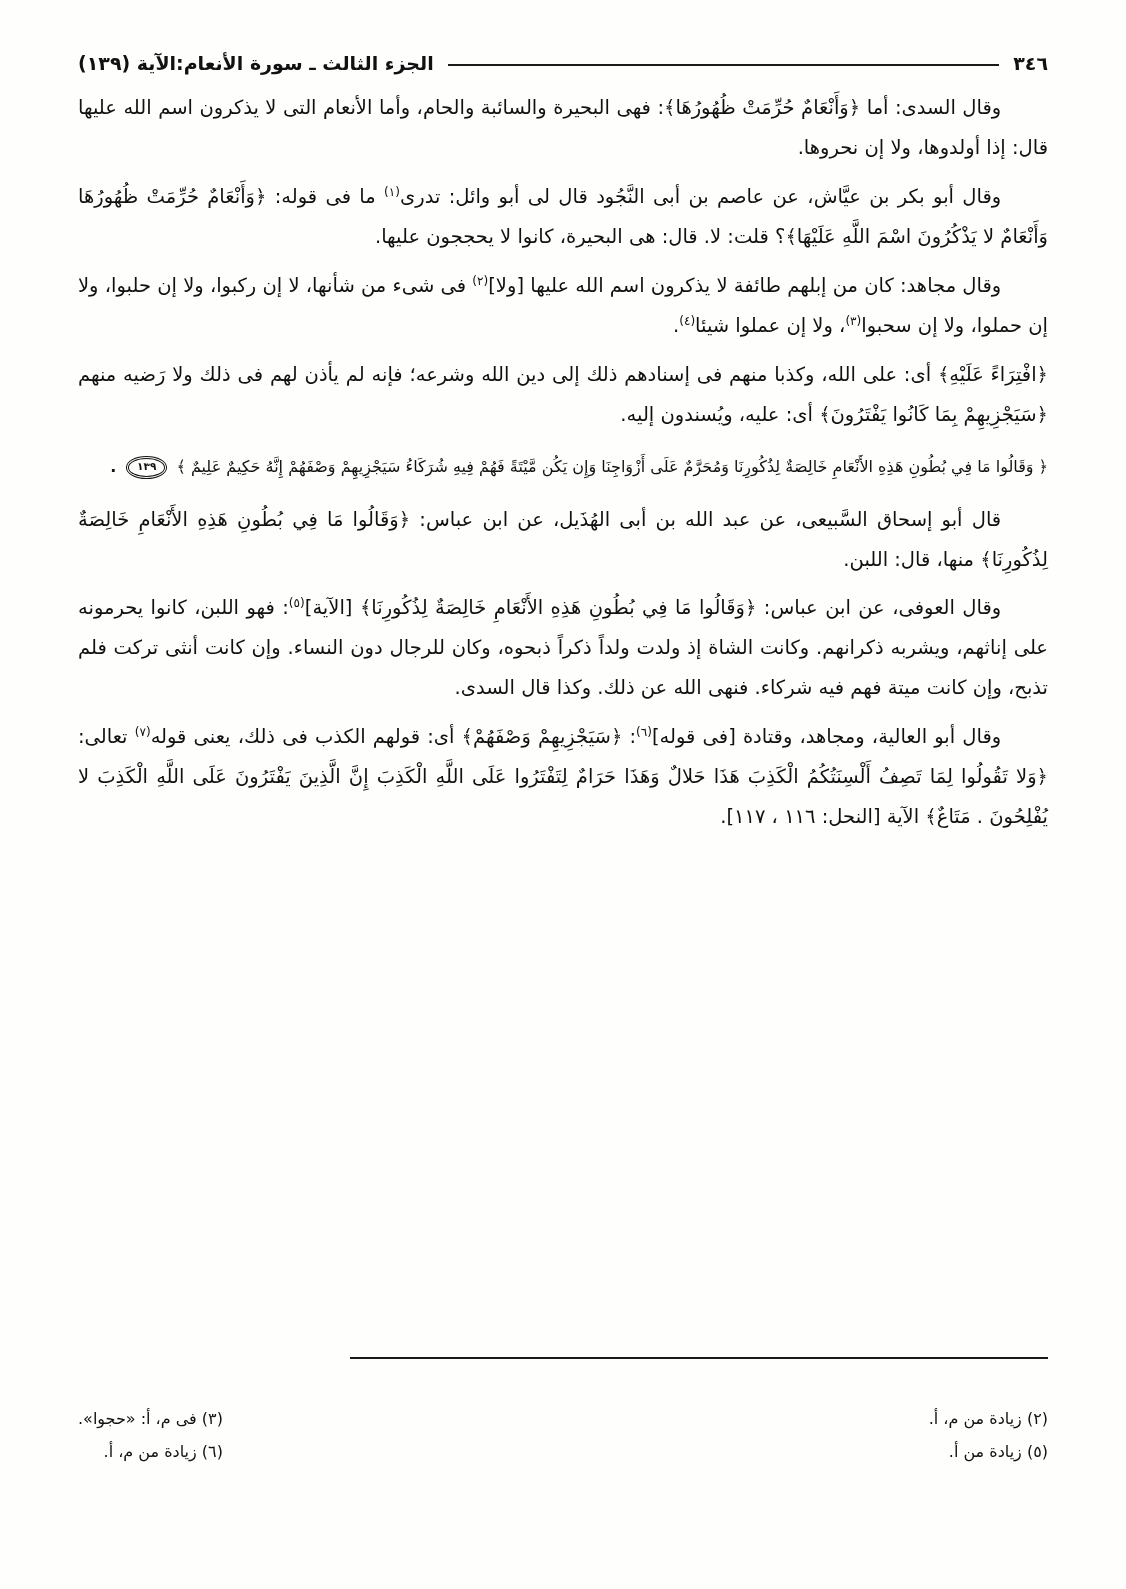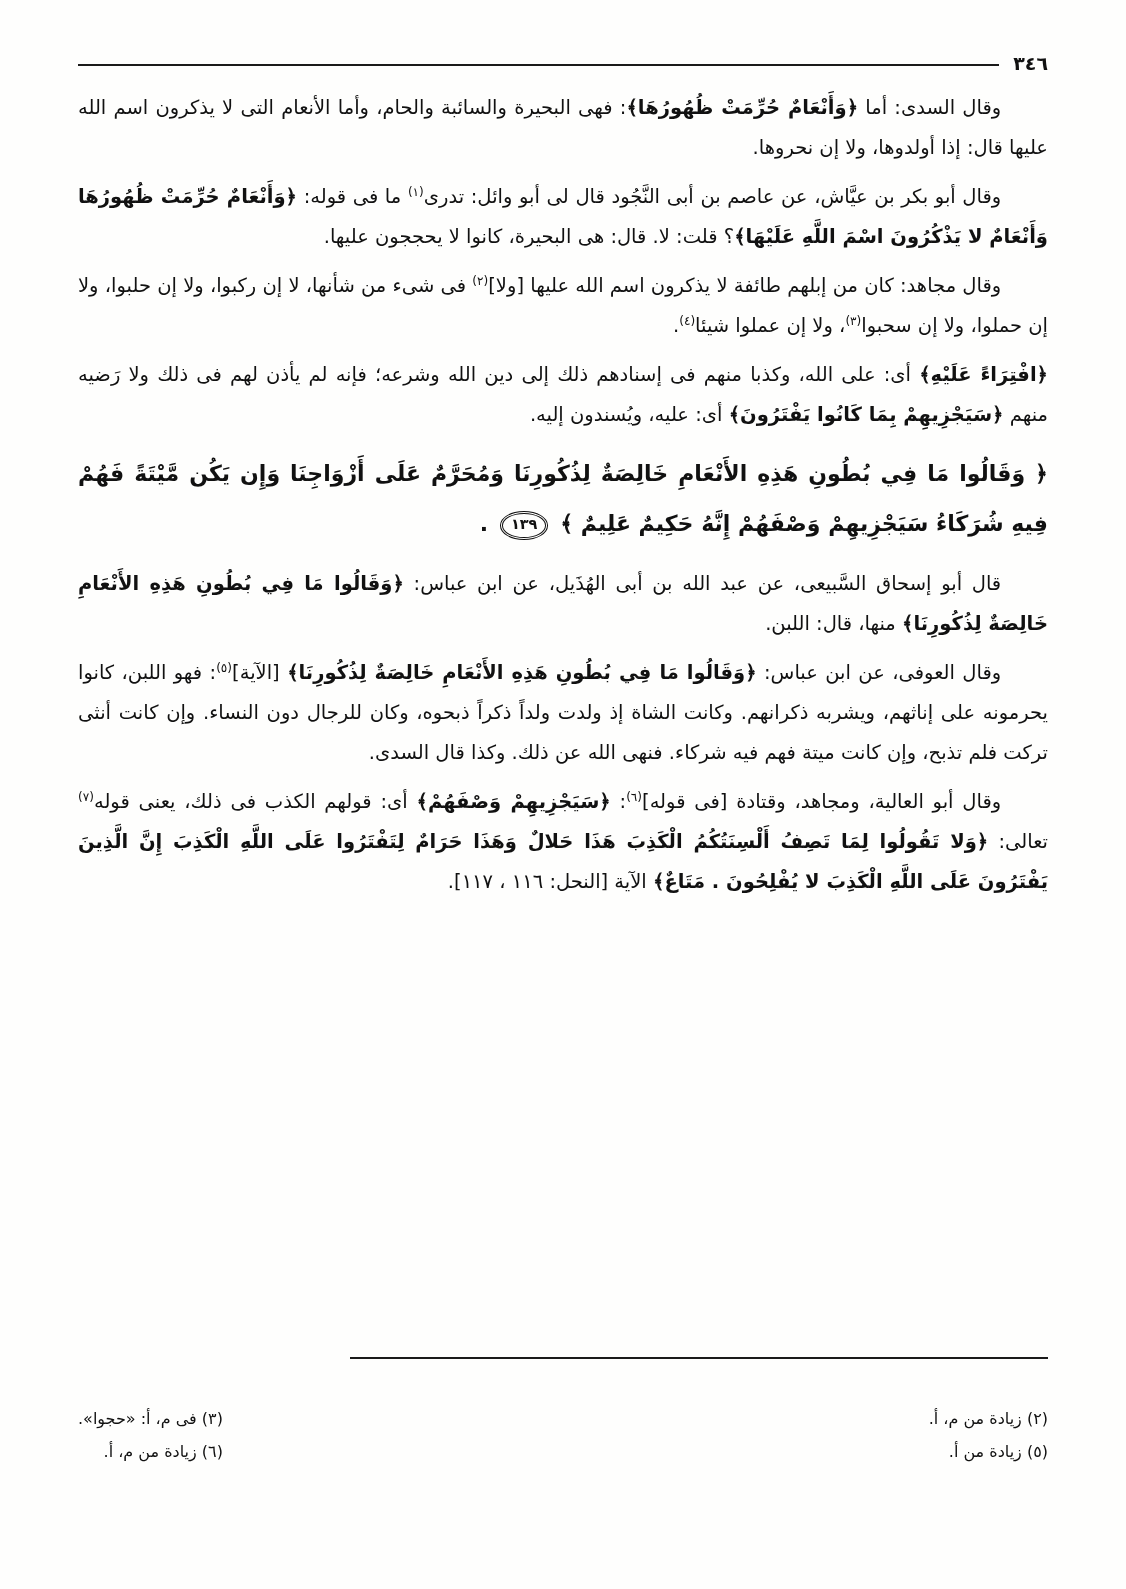--- a/index.html
+++ b/index.html
@@ -46,27 +46,27 @@
     line-height: 2.05;
     text-align: justify;
   }
   .para {
     margin: 0 0 9px 0;
     text-indent: 2.4em;
   }
   .para.noindent { text-indent: 0; }
   .para.verse {
     font-weight: bold;
-    font-size: 22px;
+    font-size: 16px;
     line-height: 2.3;
     text-indent: 0;
     margin: 14px 0 14px 0;
   }
   .seg-normal {}
-  .seg-quran { font-weight: bold; }
+  .seg-quran { font-weight: normal; }
   .seg-sup {
     font-size: 0.62em;
     font-weight: normal;
     vertical-align: super;
     line-height: 0;
   }
   .seg-verse-num {
     display: inline-block;
     border: 3px double #111;
     border-radius: 50%;
@@ -102,20 +102,21 @@
   }
 </style>
 </head>
 <body>
 
 <div class="page">
 
   <header class="page-header">
     <span class="page-number">٣٤٦</span>
     <span class="header-rule"></span>
+    <span class="header-title">الجزء الثالث ـ سورة الأنعام:الآية (١٣٩)</span>
   </header>
 
   <main class="page-body" id="paragraphs">
       <p class="para"><span class="seg-normal">وقال السدى: أما </span><span class="seg-quran">﴿وَأَنْعَامٌ حُرِّمَتْ ظُهُورُهَا﴾</span><span class="seg-normal">: فهى البحيرة والسائبة والحام، وأما الأنعام التى لا يذكرون اسم الله عليها قال: إذا أولدوها، ولا إن نحروها.</span></p>
       <p class="para"><span class="seg-normal">وقال أبو بكر بن عيَّاش، عن عاصم بن أبى النَّجُود قال لى أبو وائل: تدرى</span><sup class="seg-sup">(١)</sup><span class="seg-normal"> ما فى قوله: </span><span class="seg-quran">﴿وَأَنْعَامٌ حُرِّمَتْ ظُهُورُهَا وَأَنْعَامٌ لا يَذْكُرُونَ اسْمَ اللَّهِ عَلَيْهَا﴾</span><span class="seg-normal">؟ قلت: لا. قال: هى البحيرة، كانوا لا يحججون عليها.</span></p>
       <p class="para"><span class="seg-normal">وقال مجاهد: كان من إبلهم طائفة لا يذكرون اسم الله عليها [ولا]</span><sup class="seg-sup">(٢)</sup><span class="seg-normal"> فى شىء من شأنها، لا إن ركبوا، ولا إن حلبوا، ولا إن حملوا، ولا إن سحبوا</span><sup class="seg-sup">(٣)</sup><span class="seg-normal">، ولا إن عملوا شيئا</span><sup class="seg-sup">(٤)</sup><span class="seg-normal">.</span></p>
       <p class="para noindent"><span class="seg-quran">﴿افْتِرَاءً عَلَيْهِ﴾</span><span class="seg-normal"> أى: على الله، وكذبا منهم فى إسنادهم ذلك إلى دين الله وشرعه؛ فإنه لم يأذن لهم فى ذلك ولا رَضيه منهم </span><span class="seg-quran">﴿سَيَجْزِيهِمْ بِمَا كَانُوا يَفْتَرُونَ﴾</span><span class="seg-normal"> أى: عليه، ويُسندون إليه.</span></p>
       <p class="para noindent verse"><span class="seg-quran">﴿ وَقَالُوا مَا فِي بُطُونِ هَذِهِ الأَنْعَامِ خَالِصَةٌ لِذُكُورِنَا وَمُحَرَّمٌ عَلَى أَزْوَاجِنَا وَإِن يَكُن مَّيْتَةً فَهُمْ فِيهِ شُرَكَاءُ سَيَجْزِيهِمْ وَصْفَهُمْ إِنَّهُ حَكِيمٌ عَلِيمٌ ﴾ </span><span class="seg-verse-num">١٣٩</span><span class="seg-normal"> .</span></p>
       <p class="para"><span class="seg-normal">قال أبو إسحاق السَّبيعى، عن عبد الله بن أبى الهُذَيل، عن ابن عباس: </span><span class="seg-quran">﴿وَقَالُوا مَا فِي بُطُونِ هَذِهِ الأَنْعَامِ خَالِصَةٌ لِذُكُورِنَا﴾</span><span class="seg-normal"> منها، قال: اللبن.</span></p>
       <p class="para"><span class="seg-normal">وقال العوفى، عن ابن عباس: </span><span class="seg-quran">﴿وَقَالُوا مَا فِي بُطُونِ هَذِهِ الأَنْعَامِ خَالِصَةٌ لِذُكُورِنَا﴾</span><span class="seg-normal"> [الآية]</span><sup class="seg-sup">(٥)</sup><span class="seg-normal">: فهو اللبن، كانوا يحرمونه على إناثهم، ويشربه ذكرانهم. وكانت الشاة إذ ولدت ولداً ذكراً ذبحوه، وكان للرجال دون النساء. وإن كانت أنثى تركت فلم تذبح، وإن كانت ميتة فهم فيه شركاء. فنهى الله عن ذلك. وكذا قال السدى.</span></p>

